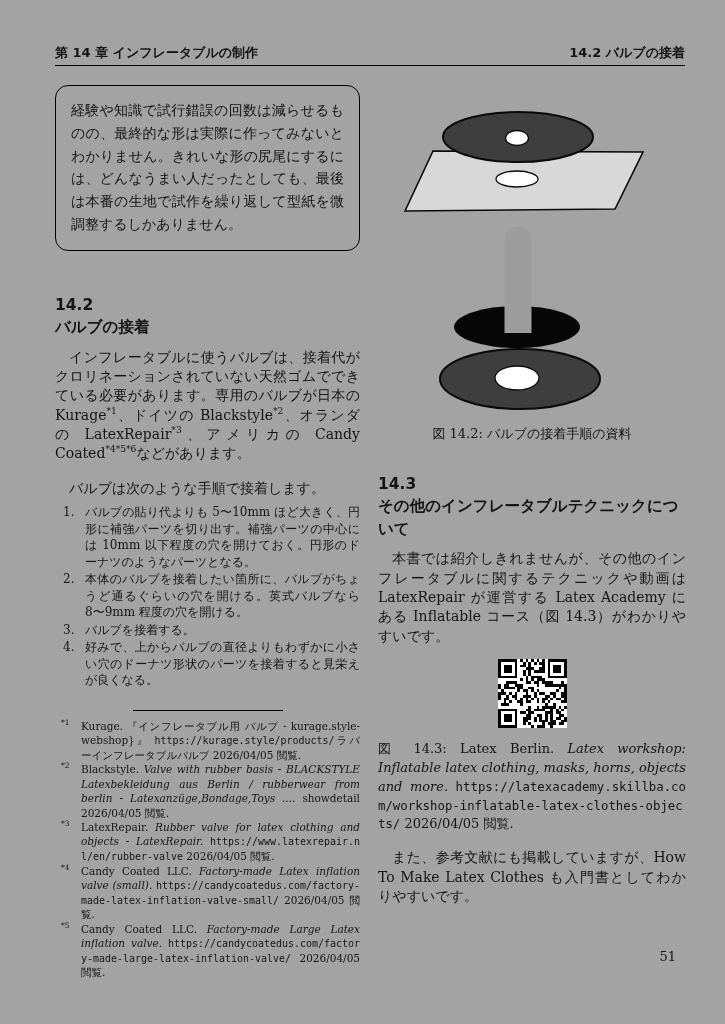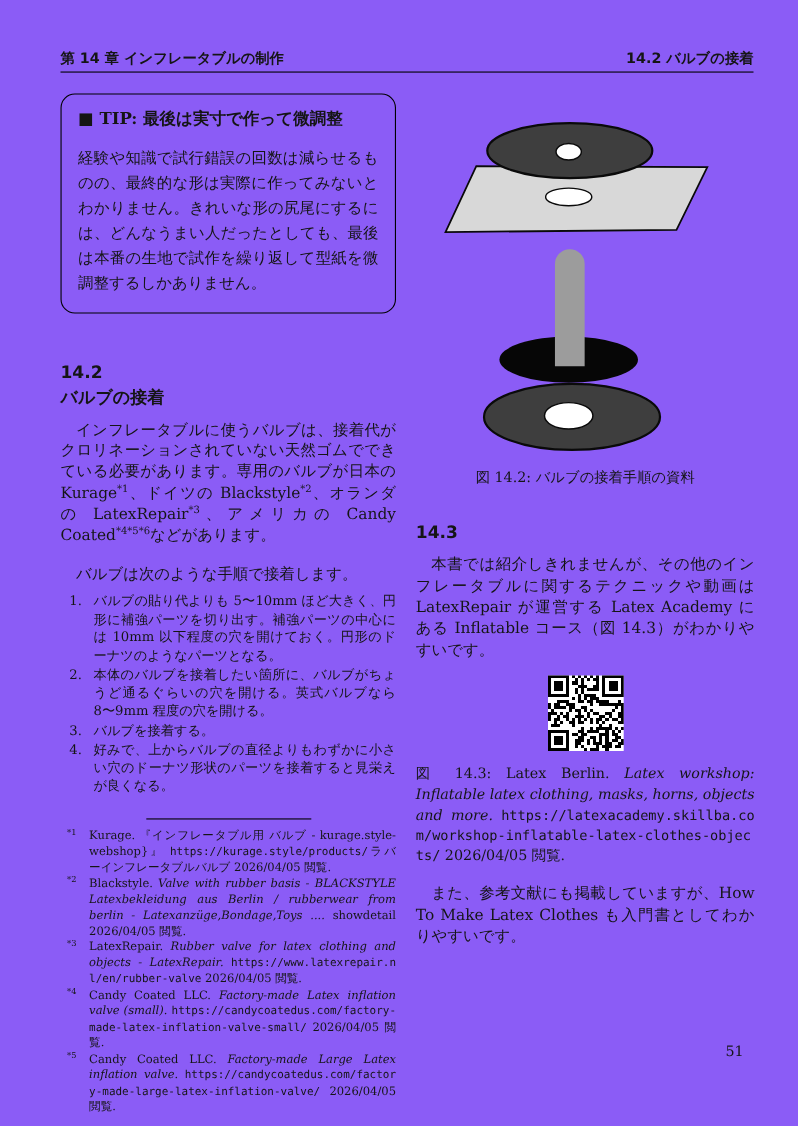--- a/index.html
+++ b/index.html
@@ -1,17 +1,17 @@
 <!DOCTYPE html>
 <html><head>
 <meta charset="utf-8">
 <style>
   html,body { margin:0; padding:0; background:#e8e8e8; }
   .page {
-    position:relative; width:725px; height:1024px; background:#8b5cf6;
+    position:relative; width:725px; height:1024px; background:#a3a3a3;
     margin:0 auto; overflow:hidden; color:#151515;
     font-family:"DejaVu Serif","Liberation Serif",serif;
   }
   
   .header {
     position:absolute; left:55px; top:44px; width:630px;
     display:flex; justify-content:space-between; align-items:flex-end;
     border-bottom:1.6px solid #000; padding-bottom:3px;
     font-family:"DejaVu Sans","Liberation Sans",sans-serif;
     font-weight:bold; font-size:13px;
@@ -81,21 +81,20 @@
   <div class="header">
     <span>第 14 章 インフレータブルの制作</span>
     <span>14.2 バルブの接着</span>
   </div>
 
   <div class="columns">
 
     <div class="col-left">
 
       <div class="tip-box">
-        <p class="tip-title">■ TIP: 最後は実寸で作って微調整</p>
         <p class="tip-body">経験や知識で試行錯誤の回数は減らせるものの、最終的な形は実際に作ってみないとわかりません。きれいな形の尻尾にするには、どんなうまい人だったとしても、最後は本番の生地で試作を繰り返して型紙を微調整するしかありません。</p>
       </div>
 
       <h2 class="sec-heading h-142">
         <span class="sec-num">14.2</span>
         <span class="sec-title">バルブの接着</span>
       </h2>
 
       <p class="para"><span class="seg-p">インフレータブルに使うバルブは、接着代がクロリネーションされていない天然ゴムでできている必要があります。専用のバルブが日本の Kurage</span><span class="seg-sup">*1</span><span class="seg-p">、ドイツの Blackstyle</span><span class="seg-sup">*2</span><span class="seg-p">、オランダの LatexRepair</span><span class="seg-sup">*3</span><span class="seg-p">、アメリカの Candy Coated</span><span class="seg-sup">*4*5*6</span><span class="seg-p">などがあります。</span></p>
       <p class="para tight">バルブは次のような手順で接着します。</p>
@@ -128,20 +127,21 @@
         <ellipse cx="139" cy="233" rx="63" ry="21" fill="#060606"></ellipse>
         <path d="M 126.5 239 L 126.5 146 A 13.5 13.5 0 0 1 153.5 146 L 153.5 239 Z" fill="#9c9c9c"></path>
         <ellipse cx="142" cy="285" rx="80" ry="30" stroke-width="2" fill="#3e3e3e" stroke="#0a0a0a"></ellipse>
         <ellipse cx="139" cy="284" rx="22" ry="12" stroke-width="1.3" fill="#ffffff" stroke="#0a0a0a"></ellipse>
       </svg>
 
       <p class="fig-caption-center">図 14.2: バルブの接着手順の資料</p>
 
       <h2 class="sec-heading h-143">
         <span class="sec-num">14.3</span>
+        <span class="sec-title">その他のインフレータブルテクニックについて</span>
       </h2>
 
       <p class="para">本書では紹介しきれませんが、その他のインフレータブルに関するテクニックや動画は LatexRepair が運営する Latex Academy にある Inflatable コース（図 14.3）がわかりやすいです。</p>
 
       <div class="qr-wrap">
         <svg id="qr" width="69" height="69" viewBox="0 0 25 25" shape-rendering="crispEdges" xmlns="http://www.w3.org/2000/svg">
             <rect x="0" y="0" width="25" height="25" fill="#ffffff"></rect>
             <rect x="8" y="0" width="1" height="1" fill="#000"></rect>
             <rect x="10" y="0" width="1" height="1" fill="#000"></rect>
             <rect x="12" y="0" width="1" height="1" fill="#000"></rect>

